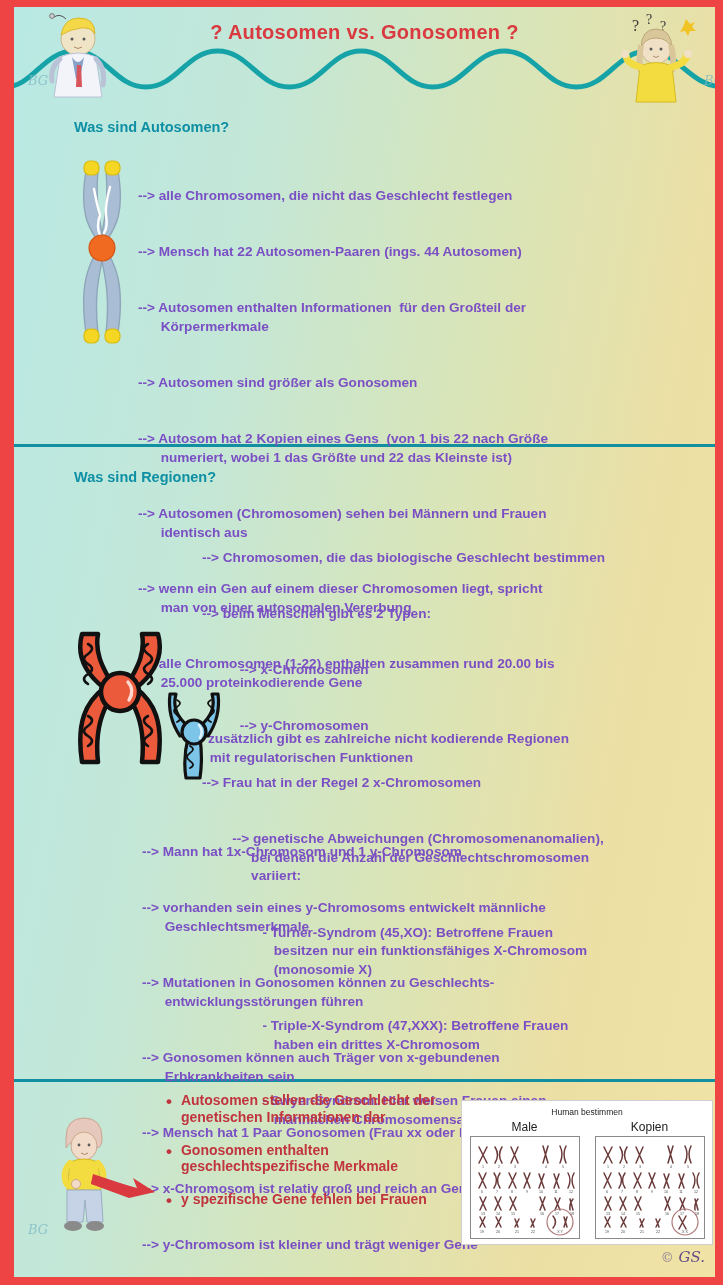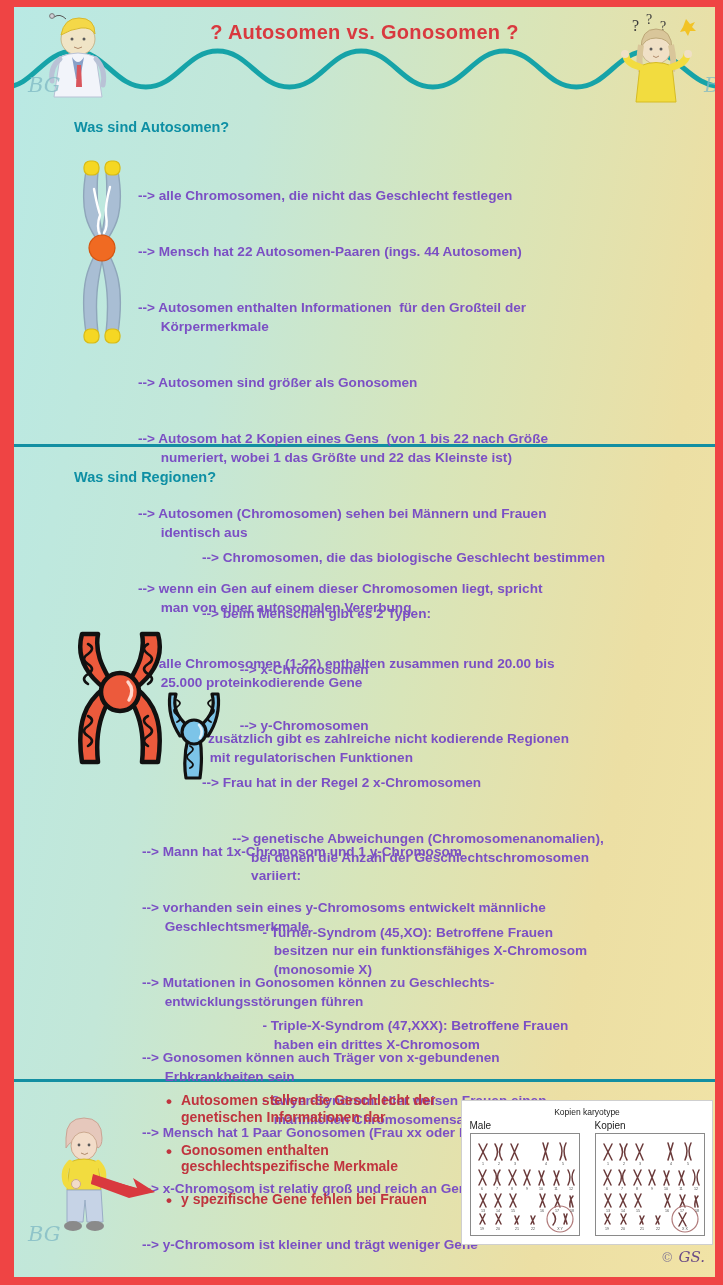--- a/index.html
+++ b/index.html
@@ -18,21 +18,21 @@
     position:absolute;left:0;right:0;top:14px;text-align:center;
     font-size:20px;font-weight:bold;color:#d9393f;letter-spacing:.3px;
   }
   .wave{position:absolute;left:0;top:38px;width:100%;height:56px;}
   .kid{position:absolute;pointer-events:none;}
   .kid svg{display:block;}
   .kid-left{left:22px;top:2px;}
   .kid-right{left:596px;top:2px;}
   .sig{
     position:absolute;font-family:"DejaVu Serif",serif;font-style:italic;
-    color:#7fb9c4;opacity:.75;font-size:21px;
+    color:#7fb9c4;opacity:.75;font-size:13px;
   }
   
   .sec-head{
     font-size:14.5px;font-weight:bold;color:#0e8fa4;
   }
   .red-note{
     position:absolute;text-align:center;font-size:12.5px;font-weight:bold;
     color:#d9393f;line-height:1.25;
   }
   
@@ -53,21 +53,21 @@
   .sum-item{display:flex;gap:9px;margin-bottom:16px;}
   .bullet{font-size:17px;line-height:1;padding-top:1px;}
   
   .karyo{
     position:absolute;left:447px;top:18px;width:252px;height:145px;
     background:#ffffff;border:1px solid #cfcfcf;box-sizing:border-box;
   }
   .karyo-title{text-align:center;font-size:8.5px;color:#222;margin-top:6px;font-family:"Liberation Sans",sans-serif;}
   .karyo-cols{display:flex;justify-content:space-around;margin-top:3px;}
   .karyo-col{width:110px;}
-  .karyo-sub{text-align:left;font-size:10px;color:#222;margin-bottom:2px;}
+  .karyo-sub{text-align:center;font-size:12px;color:#222;margin-bottom:2px;}
   .karyo-box{border:1px solid #8a8a8a;height:103px;box-sizing:border-box;position:relative;background:#fff;}
   .copy{
     position:absolute;right:10px;bottom:6px;color:#6a4a86;font-size:15px;
     font-family:"DejaVu Serif",serif;font-style:italic;
   }
   .copy .c{font-style:normal;font-size:13px;color:#8a7f95;}
   
   .abs{position:absolute;}
 </style>
 </head>
@@ -278,21 +278,21 @@
       </div>
       <div class="sum-item">
         <span class="bullet">•</span>
         <span>y spezifische Gene fehlen bei Frauen</span>
       </div>
     </div>
 
     <div class="sig abs" style="left:14px;top:140px;">BG</div>
 
     <div class="karyo">
-      <div class="karyo-title">Kopien karyotype</div>
+      <div class="karyo-title">Human bestimmen</div>
       <div class="karyo-cols">
         <div class="karyo-col">
           <div class="karyo-sub">Male</div>
           <div class="karyo-box">
             <svg width="108" height="101" viewBox="0 0 108 101">
               <g stroke="#6b3b3b" stroke-width="1.5" fill="none" stroke-linecap="round">
 
                 <path d="M8 10 l8 16 M16 10 l-8 16"></path>
                     <path d="M24 10 q5 8 0 16 M31 10 q-5 8 0 16"></path>
                 <path d="M40 10 l7 16 M47 10 l-7 16"></path>

